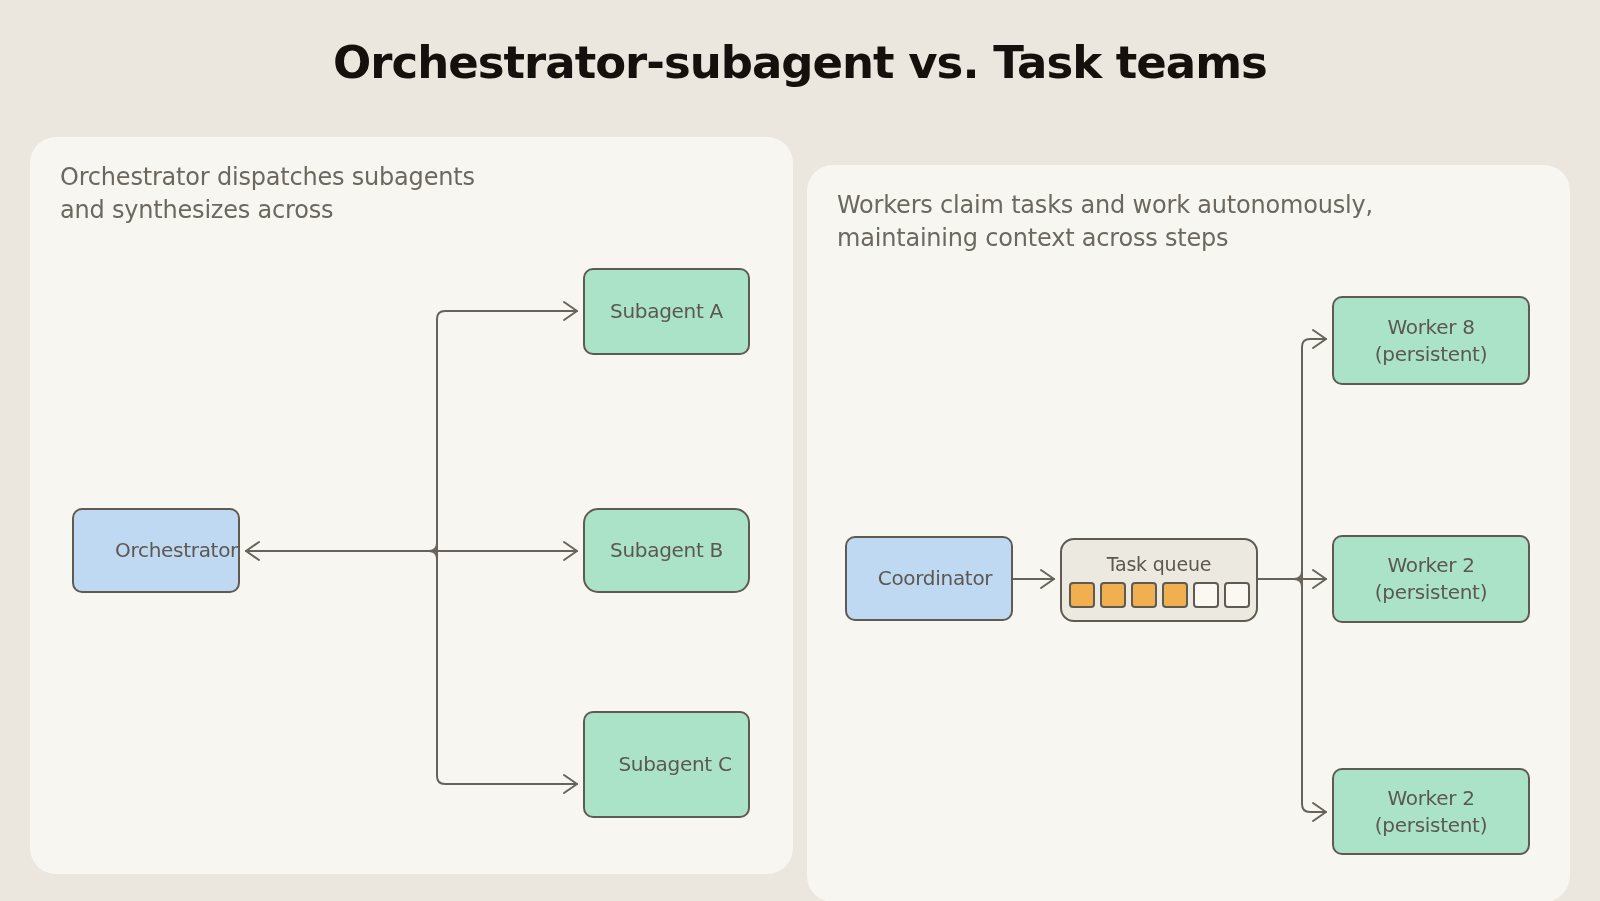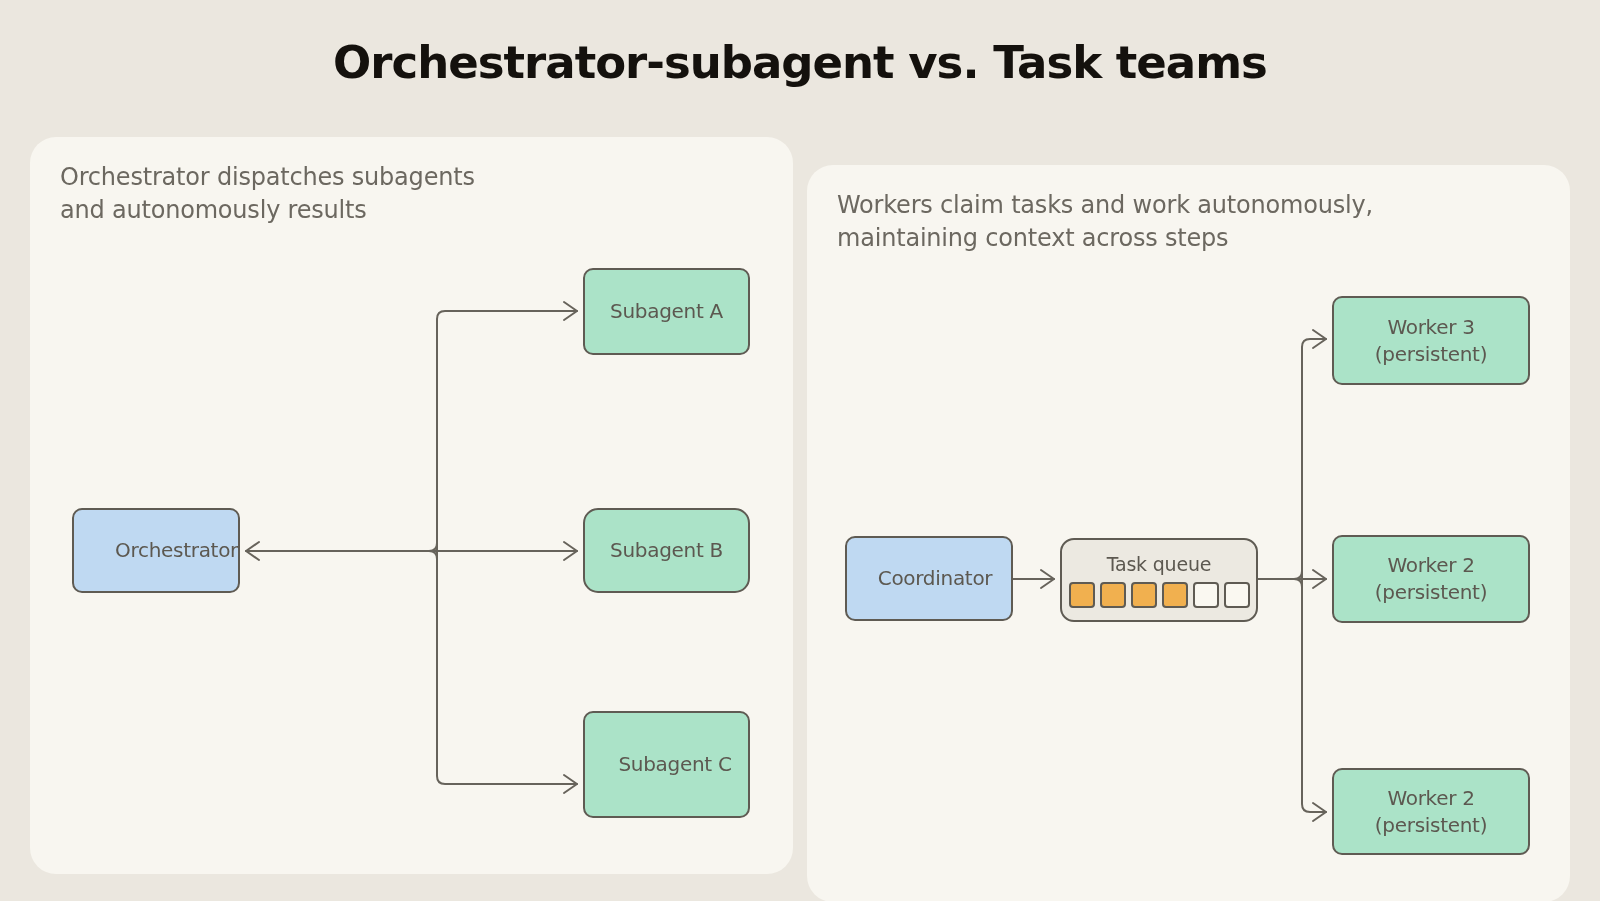--- a/index.html
+++ b/index.html
@@ -68,21 +68,21 @@
   .worker-2     { left:525px; top:370px; width:198px; height:88px; }
   .worker-3     { left:525px; top:603px; width:198px; height:87px; }
 </style>
 </head>
 <body>
 
 <h1 class="title">Orchestrator-subagent vs. Task teams</h1>
 
 <section class="panel panel-left">
   <p class="subtitle">Orchestrator dispatches subagents
-and autonomously results</p>
+and synthesizes across</p>
 
   <svg class="connectors" width="763" height="737" viewBox="0 0 763 737">
     <path class="cline" d="M547,174 H415 Q407,174 407,182 V639 Q407,647 415,647 H547"></path>
     <path class="cline" d="M216,414 H547"></path>
     <path class="cline" d="M407,406 Q407,414 399,414 M407,422 Q407,414 399,414"></path>
     <path class="cline" d="M534,165 L547,174 L534,183"></path>
     <path class="cline" d="M534,405 L547,414 L534,423"></path>
     <path class="cline" d="M534,638 L547,647 L534,656"></path>
     <path class="cline" d="M229,405 L216,414 L229,423"></path>
   </svg>
@@ -126,21 +126,21 @@
         <div class="slot filled"></div>
         <div class="slot filled"></div>
         <div class="slot filled"></div>
         <div class="slot filled"></div>
         <div class="slot empty"></div>
         <div class="slot empty"></div>
       </div>
   </div>
 
   <div class="node green worker-1">
-    <span>Worker 3</span>
+    <span>Worker 8</span>
     <span>(persistent)</span>
   </div>
   <div class="node green worker-2">
     <span>Worker 2</span>
     <span>(persistent)</span>
   </div>
   <div class="node green worker-3">
     <span>Worker 2</span>
     <span>(persistent)</span>
   </div>

